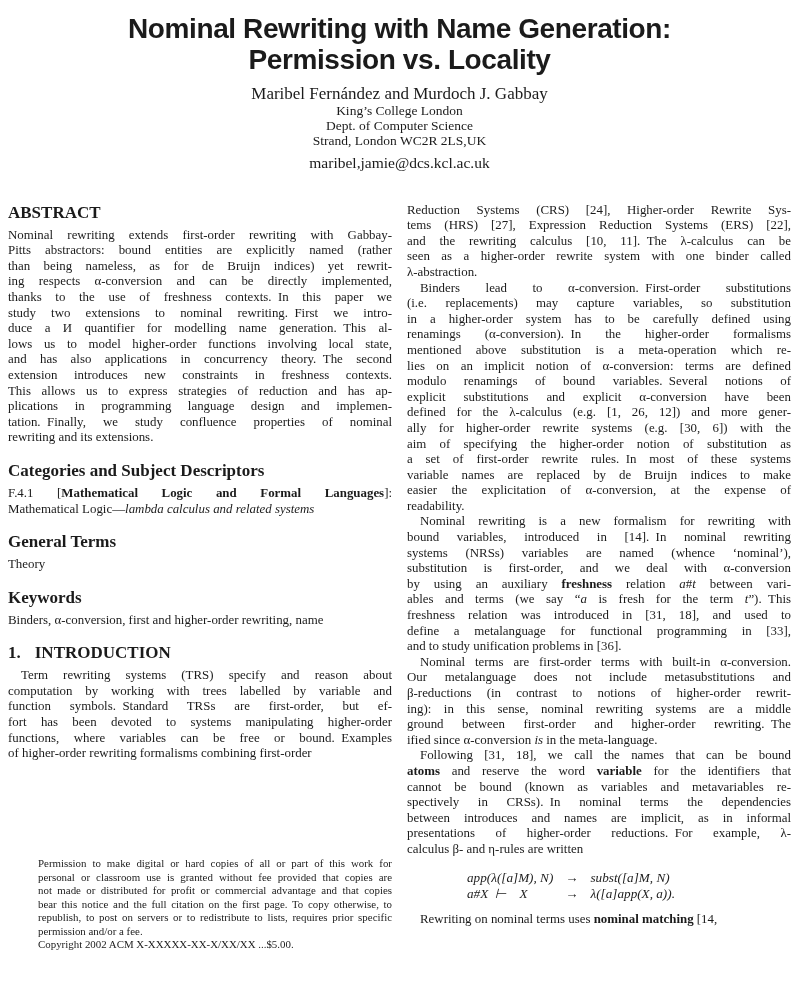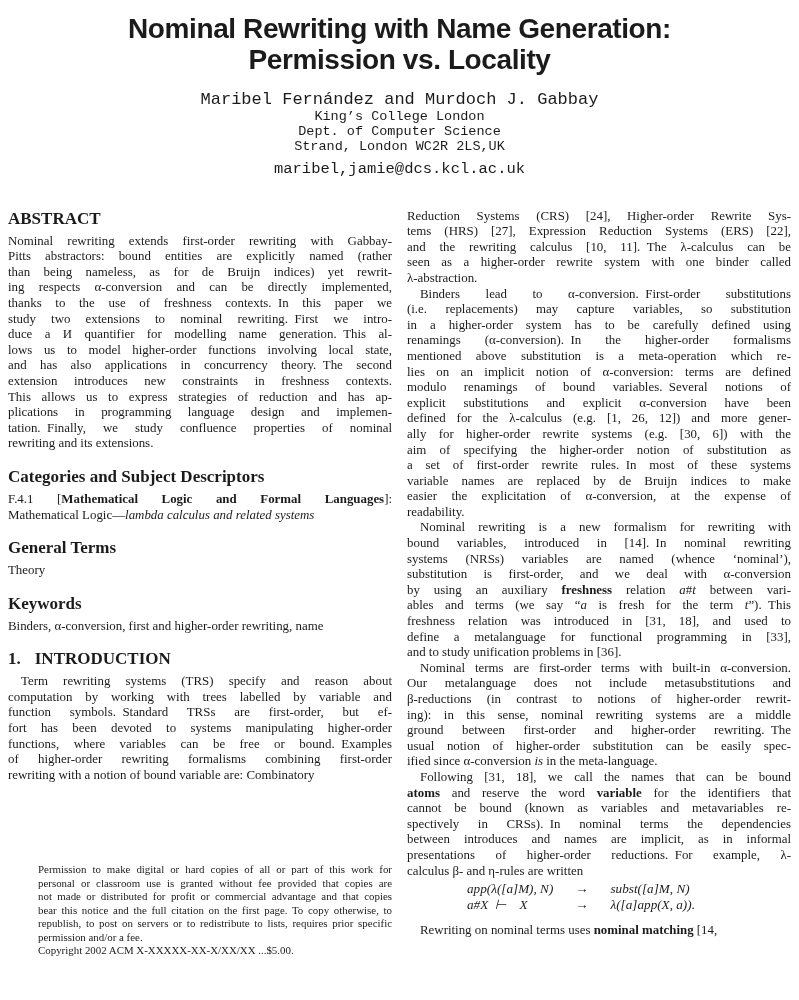--- a/index.html
+++ b/index.html
@@ -9,21 +9,21 @@
     font-family:"Liberation Serif", serif;
   }
   .page { box-sizing:border-box; width:799px; height:1000px; padding:13px 8px 0 8px; }
 
   
   .title {
     font-family:"Liberation Sans", sans-serif;
     font-weight:700; font-size:28px; line-height:31px;
     text-align:center; letter-spacing:-0.4px; margin:0;
   }
-  .author-block { margin-top:15px; text-align:center; font-family:Liberation Mono, monospace; }
+  .author-block { margin-top:9px; text-align:center; font-family:Liberation Serif, serif; }
   .author-names { font-size:17px; line-height:19px; }
   .affil .ln { font-size:13.5px; line-height:15.2px; }
   .email { font-size:15.5px; line-height:18px; margin-top:5px; }
   .center-lines .ln, .author-block .ln { text-align:center !important; text-align-last:center !important; }
 
   
   .columns { display:flex; gap:15px; margin-top:31px; align-items:flex-start; }
   .col { width:385px; font-size:12.9px; line-height:15.6px; }
   .col-left { display:flex; flex-direction:column; height:762px; }
 
@@ -36,23 +36,23 @@
     margin:15px 0 6px 0;
   }
   .sec-heading.first { margin-top:0; }
   .sec-num { display:inline-block; margin-right:14px; }
 
   .footnote { margin-top:auto; font-size:10.9px; line-height:13.5px; padding-bottom:13px;margin-left:30px; }
 
   
   .math-block {
     font-style:italic; font-size:13.2px; line-height:16px;
-    margin:2px 0 10px 60px;
+    margin:12px 0 10px 60px;
     display:grid; grid-template-columns:max-content max-content max-content;
-    column-gap:22px; width:max-content;
+    column-gap:12px; width:max-content;
   }
   .math-cell { white-space:pre; }
 </style>
 </head>
 <body>
 
 <div class="page">
 
   <h1 class="title">
     <span>Nominal Rewriting with Name Generation:</span><br>
@@ -109,21 +109,20 @@
       <h2 class="sec-heading">
         <span class="sec-num">1.</span><span>INTRODUCTION</span>
       </h2>
       <div class="para indent">
           <div class="ln">Term rewriting systems (TRS) specify and reason about</div>
           <div class="ln">computation by working with trees labelled by variable and</div>
           <div class="ln">function symbols. Standard TRSs are first-order, but ef-</div>
           <div class="ln">fort has been devoted to systems manipulating higher-order</div>
           <div class="ln">functions, where variables can be free or bound. Examples</div>
           <div class="ln">of higher-order rewriting formalisms combining first-order</div>
-          <div class="ln">rewriting with a notion of bound variable are: Combinatory</div>
         </div>
 
       <div class="footnote">
         <div class="para">
             <div class="ln">Permission to make digital or hard copies of all or part of this work for</div>
             <div class="ln">personal or classroom use is granted without fee provided that copies are</div>
             <div class="ln">not made or distributed for profit or commercial advantage and that copies</div>
             <div class="ln">bear this notice and the full citation on the first page. To copy otherwise, to</div>
             <div class="ln">republish, to post on servers or to redistribute to lists, requires prior specific</div>
             <div class="ln">permission and/or a fee.</div>
@@ -169,21 +168,20 @@
           <div class="ln">freshness relation was introduced in [31, 18], and used to</div>
           <div class="ln">define a metalanguage for functional programming in [33],</div>
           <div class="ln">and to study unification problems in [36].</div>
         </div>
       <div class="para indent">
           <div class="ln">Nominal terms are first-order terms with built-in α-conversion.</div>
           <div class="ln">Our metalanguage does not include metasubstitutions and</div>
           <div class="ln">β-reductions (in contrast to notions of higher-order rewrit-</div>
           <div class="ln">ing): in this sense, nominal rewriting systems are a middle</div>
           <div class="ln">ground between first-order and higher-order rewriting. The</div>
-          <div class="ln">usual notion of higher-order substitution can be easily spec-</div>
           <div class="ln">ified since α-conversion <i>is</i> in the meta-language.</div>
         </div>
       <div class="para indent">
           <div class="ln">Following [31, 18], we call the names that can be bound</div>
           <div class="ln"><b>atoms</b> and reserve the word <b>variable</b> for the identifiers that</div>
           <div class="ln">cannot be bound (known as variables and metavariables re-</div>
           <div class="ln">spectively in CRSs). In nominal terms the dependencies</div>
           <div class="ln">between introduces and names are implicit, as in informal</div>
           <div class="ln">presentations of higher-order reductions. For example, λ-</div>
           <div class="ln">calculus β- and η-rules are written</div>

